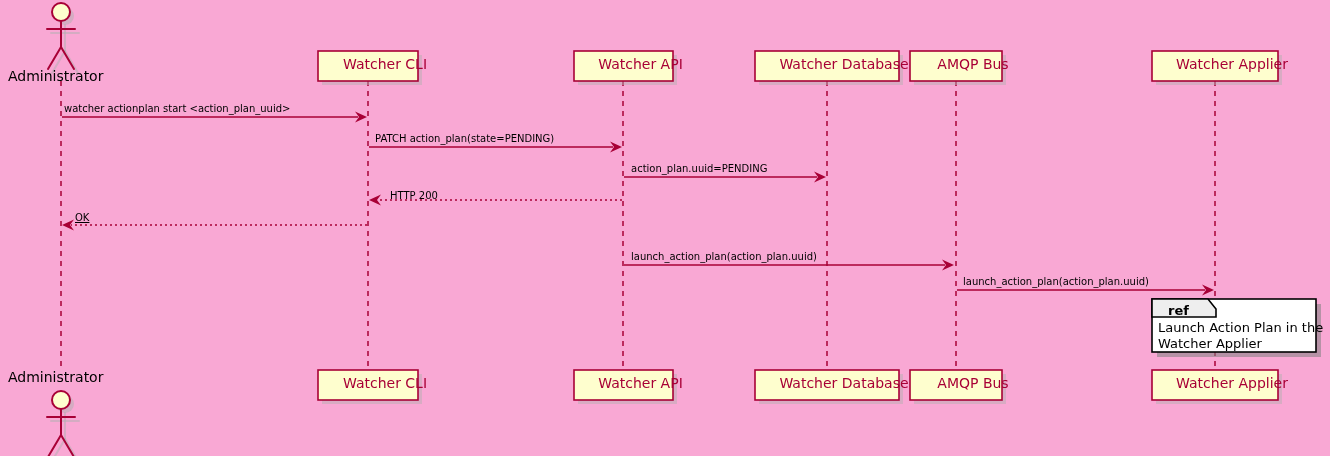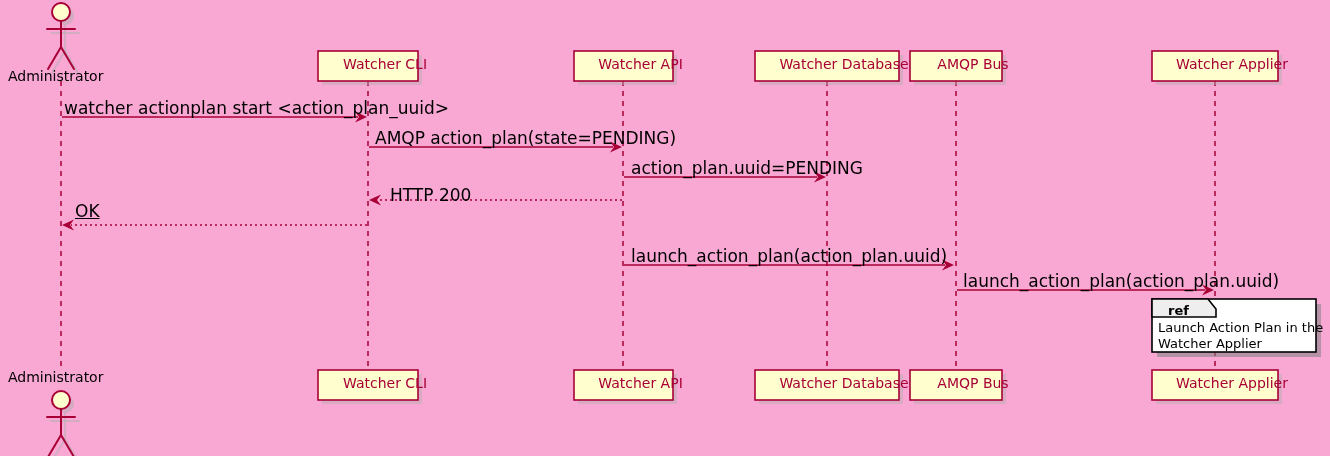--- a/index.html
+++ b/index.html
@@ -98,21 +98,21 @@
     font-size: 14px;
     color: #A80036;
     text-align: center;
     margin-left: 17px;
   }
   .actor-label {
     font-size: 14px;
     color: #000000;
   }
   .msg-label {
-    font-size: 17px;
+    font-size: 10px;
     color: #000000;
   }
   .ref-tab-label {
     font-size: 13px;
     font-weight: bold;
     color: #000000;
   }
   .ref-body-label {
     font-size: 13px;
     color: #000000;
@@ -231,24 +231,24 @@
       <div class="lbl pbox-label" style="left: 318px; top: 376px; width: 100px;">Watcher CLI</div>
       <div class="lbl pbox-label" style="left: 574px; top: 57px; width: 99px;">Watcher API</div>
       <div class="lbl pbox-label" style="left: 574px; top: 376px; width: 99px;">Watcher API</div>
       <div class="lbl pbox-label" style="left: 755px; top: 57px; width: 144px;">Watcher Database</div>
       <div class="lbl pbox-label" style="left: 755px; top: 376px; width: 144px;">Watcher Database</div>
       <div class="lbl pbox-label" style="left: 910px; top: 57px; width: 92px;">AMQP Bus</div>
       <div class="lbl pbox-label" style="left: 910px; top: 376px; width: 92px;">AMQP Bus</div>
       <div class="lbl pbox-label" style="left: 1152px; top: 57px; width: 126px;">Watcher Applier</div>
       <div class="lbl pbox-label" style="left: 1152px; top: 376px; width: 126px;">Watcher Applier</div>
       <div class="lbl msg-label" style="left: 64px; top: 101px;">watcher actionplan start &lt;action_plan_uuid&gt;</div>
-      <div class="lbl msg-label" style="left: 375px; top: 131px;">AMQP action_plan(state=PENDING)</div>
+      <div class="lbl msg-label" style="left: 375px; top: 131px;">PATCH action_plan(state=PENDING)</div>
       <div class="lbl msg-label" style="left: 631px; top: 161px;">action_plan.uuid=PENDING</div>
       <div class="lbl msg-label" style="left: 382px; top: 188px; margin-left: 8px;">HTTP 200</div>
-      <div class="lbl msg-label" style="left: 75px; top: 204px; text-decoration: underline;">OK</div>
+      <div class="lbl msg-label" style="left: 75px; top: 210px; text-decoration: underline;">OK</div>
       <div class="lbl msg-label" style="left: 631px; top: 249px;">launch_action_plan(action_plan.uuid)</div>
       <div class="lbl msg-label" style="left: 963px; top: 274px;">launch_action_plan(action_plan.uuid)</div>
       <div class="lbl ref-tab-label" style="left: 1168px; top: 303px;">ref</div>
       <div class="lbl ref-body-label" style="left: 1158px; top: 320px;">Launch Action Plan in the</div>
       <div class="lbl ref-body-label" style="left: 1158px; top: 336px;">Watcher Applier</div>
     </div>
 
 </div>
 
 </body></html>

